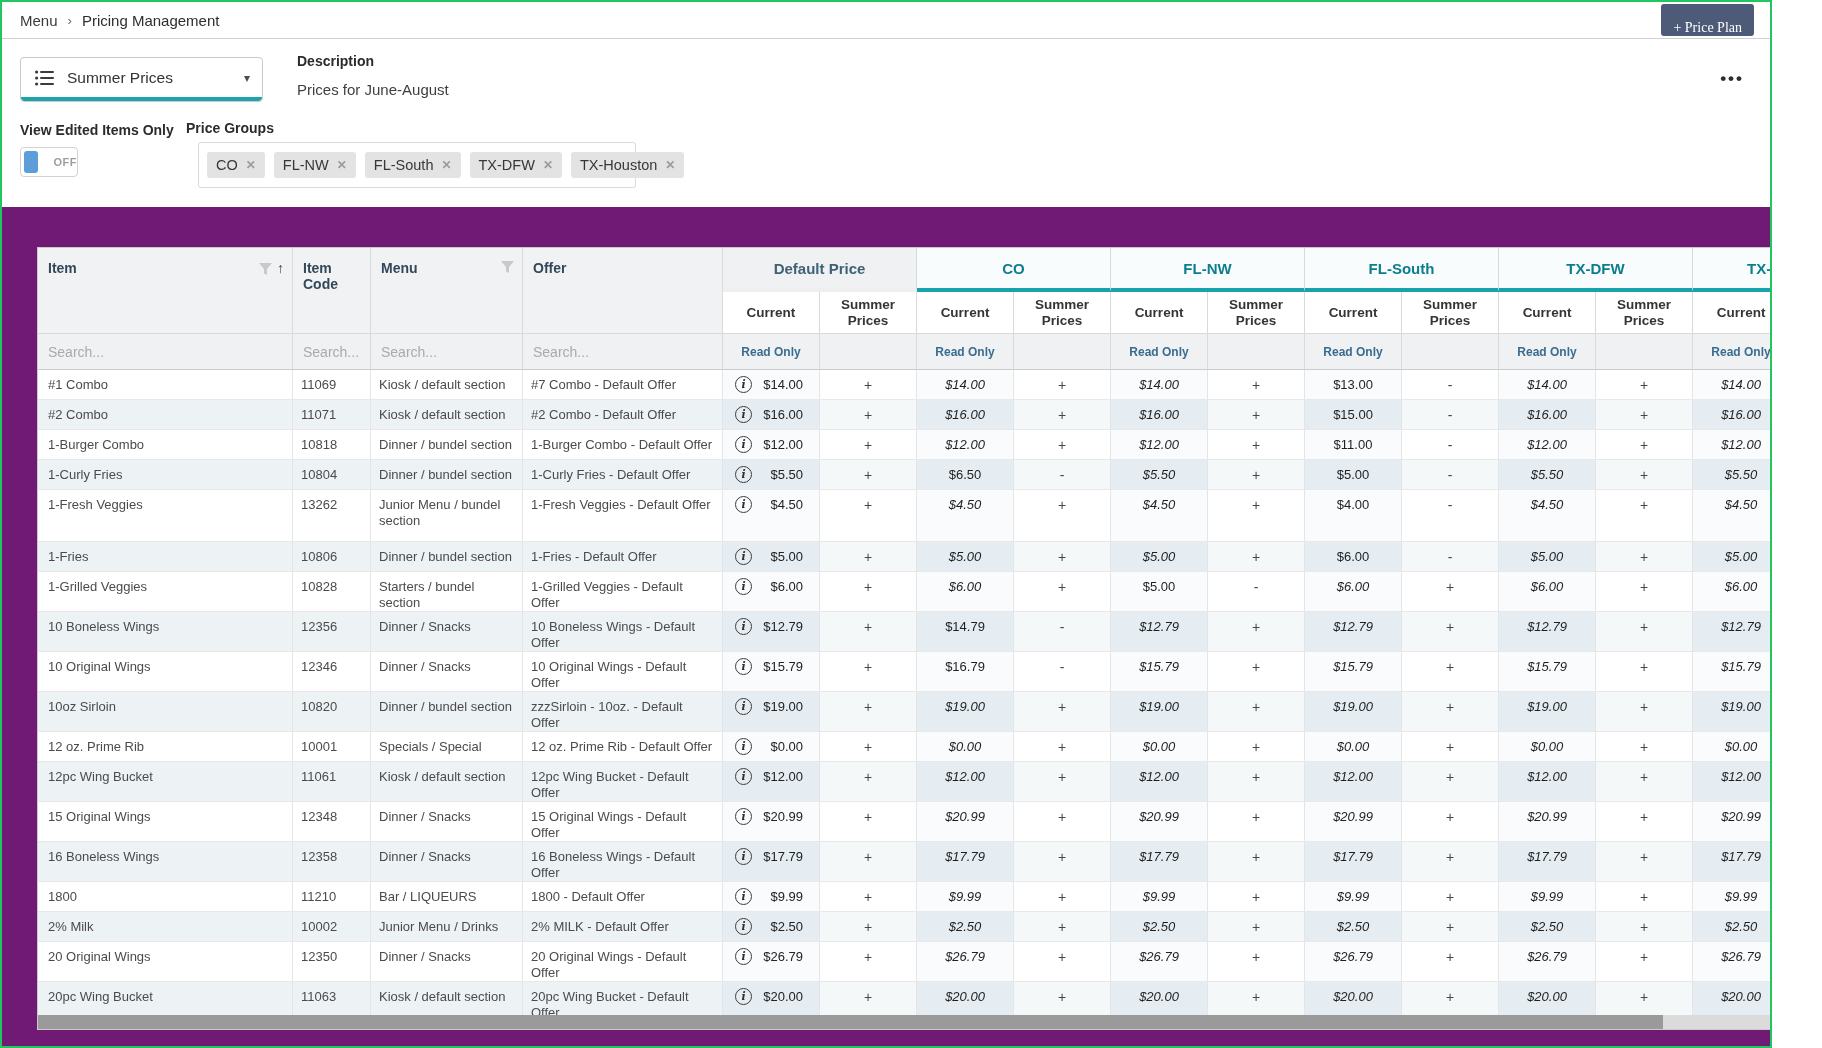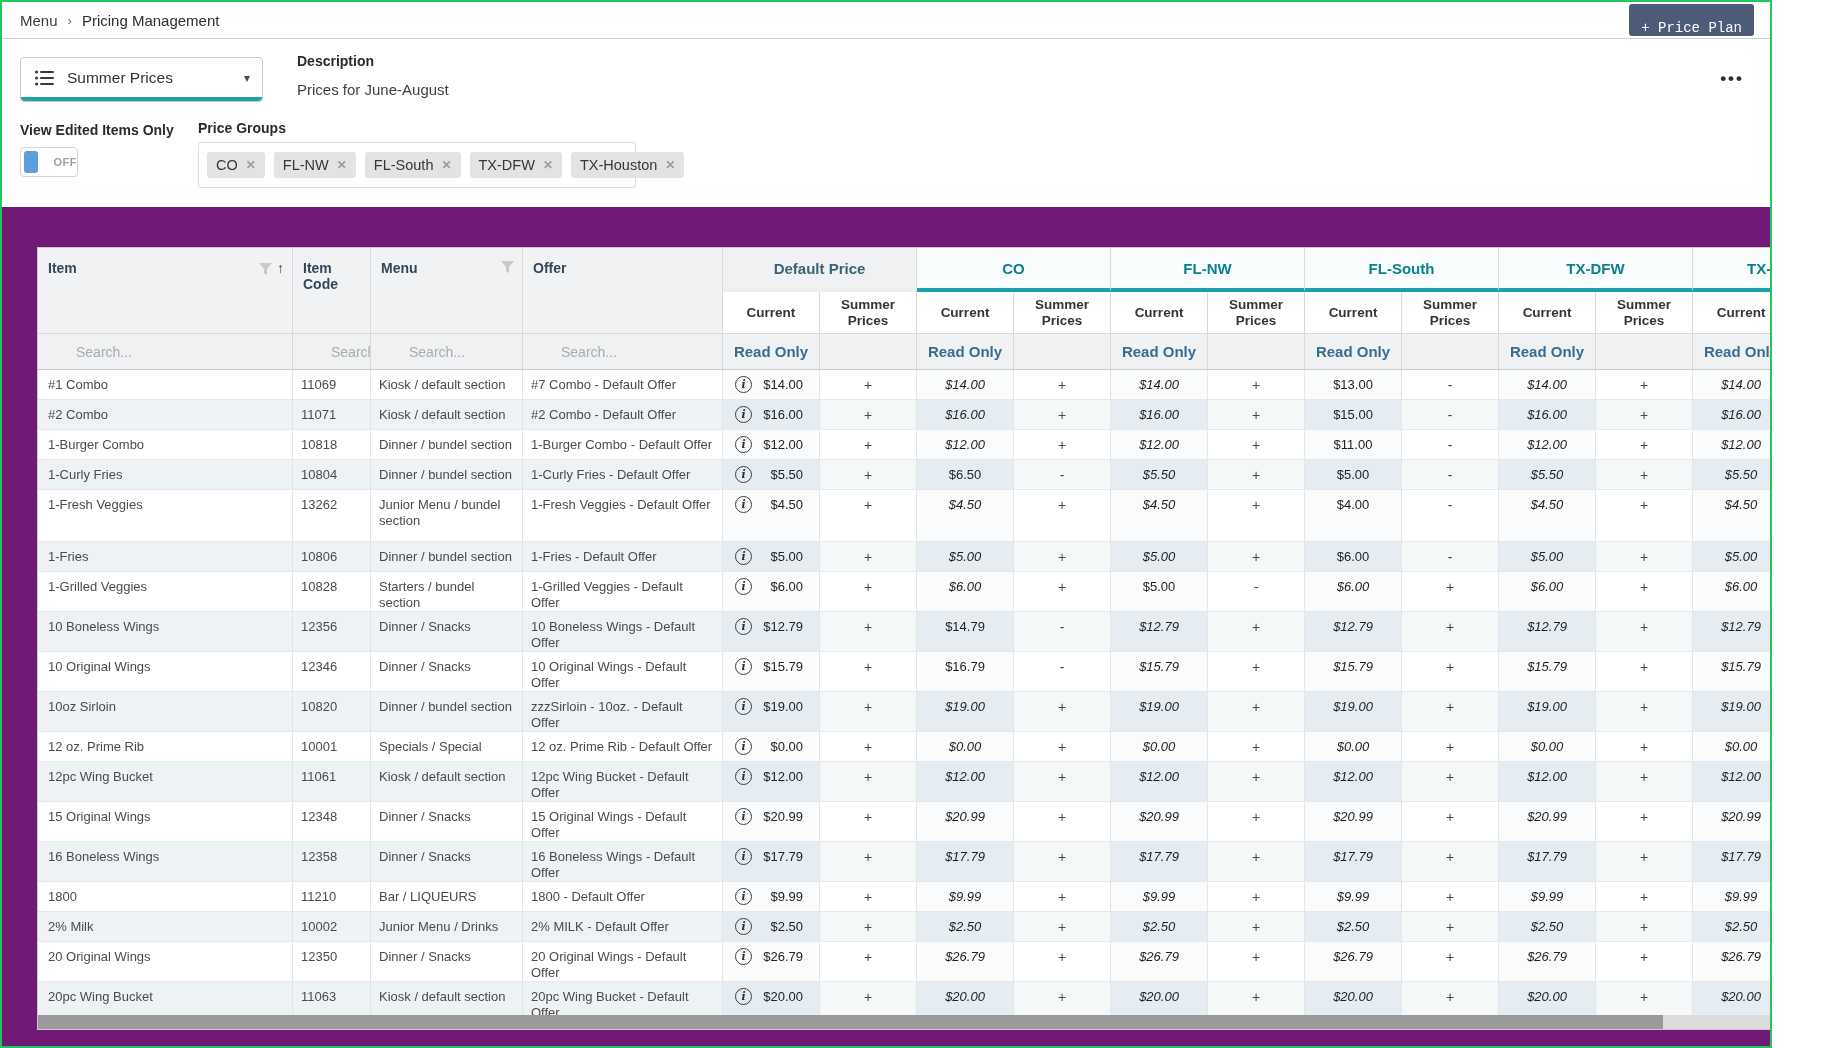--- a/index.html
+++ b/index.html
@@ -7,21 +7,21 @@
   .page { position:relative; width:1772px; height:1048px; border:2px solid #22c55e; background:#701a75; overflow:hidden; }
 
   
   .topbar { position:absolute; top:0; left:0; right:0; height:37px; background:#fff;
             border-bottom:1px solid #cfd2d4; display:flex; align-items:center; padding:0 16px 0 18px; }
   .crumbs { display:flex; align-items:center; gap:10px; font-size:15px; color:#3a3a3a; }
   .crumb-sep { color:#6d6d6d; font-size:13px; }
   .crumb-current { color:#2e2e2e; }
   .spacer { flex:1; }
   .btn-priceplan { background:#4d5a78; color:#fff; border:none; border-radius:3px; height:26px;
-                   padding:16px 12px; font-size:14px; font-family:Liberation Mono, monospace; cursor:pointer; }
+                   padding:16px 12px; font-size:14px; font-family:Liberation Serif, serif; cursor:pointer; }
 
   
   .toolbar { position:absolute; top:37px; left:0; right:0; height:168px; background:#fff; }
   .plan-select { position:absolute; left:18px; top:18px; width:243px; height:45px; background:#fff;
                  border:1px solid #c9c9c9; border-radius:4px; display:flex; align-items:center;
                  padding:0 12px 4px 14px; cursor:pointer; }
   .plan-select .teal-bar { position:absolute; left:0; right:0; bottom:0; height:4px; background:#1fa3ab;
                  border-radius:0 0 4px 4px; }
   .plan-label { font-size:15.5px; color:#333; margin-left:13px; }
   .caret { margin-left:auto; color:#4d4d4d; font-size:12px; }
@@ -29,21 +29,21 @@
   .desc-block { position:absolute; left:295px; top:14px; }
   .desc-label { font-size:14px; font-weight:700; color:#2b2b2b; }
   .desc-value { font-size:15px; color:#3f3f3f; margin-top:12px; }
   .more-btn { position:absolute; right:26px; top:30px; background:none; border:none; cursor:pointer;
               font-size:17px; letter-spacing:2px; color:#2e2e2e; font-weight:700; font-family:inherit; }
   .view-edited-label { position:absolute; left:18px; top:83px; font-size:14px; font-weight:700; color:#2b2b2b; }
   .toggle { position:absolute; left:18px; top:108px; width:58px; height:30px; border:1px solid #d2d2d2;
             border-radius:4px; background:#fff; display:flex; align-items:center; cursor:pointer; }
   .toggle-knob { width:20px; height:22px; background:#5c9ed9; border-radius:3px; margin-left:3px; }
   .toggle-text { font-size:11px; font-weight:700; color:#9e9e9e; margin-left:16px; letter-spacing:.5px; }
-  .pg-label { position:absolute; left:196px; top:81px; font-size:14px; font-weight:700; color:#2b2b2b; }
+  .pg-label { position:absolute; left:184px; top:81px; font-size:14px; font-weight:700; color:#2b2b2b; }
   .chipbox { position:absolute; left:196px; top:103px; width:438px; height:46px; border:1px solid #dadada;
              border-radius:3px; display:flex; align-items:center; padding:0 8px; gap:9px; }
   .chip { background:#e3e3e3; border-radius:3px; padding:5px 9px; font-size:14.5px; color:#373737;
           display:flex; align-items:center; gap:8px; white-space:nowrap; }
   .chip-x { color:#9b9b9b; font-size:12px; font-weight:700; cursor:pointer; }
 
   
   .tabs { position:absolute; top:205px; left:18px; right:18px; height:37px; background:#f3f4f4;
           border:1px solid #ddd; display:flex; align-items:stretch; }
   .tab { display:flex; align-items:center; padding:0 28px; font-size:14.5px; font-weight:700; color:#323232; cursor:pointer; }
@@ -69,23 +69,23 @@
   .sort-arrow { font-size:14px; color:#3f3f3f; font-weight:400; }
 
   
   th.sh { height:42px; background:#fff; font-size:13.5px; font-weight:700; color:#353535;
           text-align:center; vertical-align:middle; line-height:16px; padding:0 6px; }
 
   
   tr.filter th { height:36px; background:#eff1f2; border-bottom:1px solid #c9cccd; }
   th.search-cell { background:#fff; padding:0; }
   th.search-cell input { width:100%; height:100%; border:none; outline:none; padding:0 10px;
-          font-size:14px; font-family:inherit; color:#333; background:transparent; font-weight:400;margin-left:28px; }
+          font-size:14px; font-family:inherit; color:#333; background:transparent; font-weight:400; }
   th.search-cell input::placeholder { color:#a8abad; }
-  th.ro { font-size:15px; font-weight:700; color:#3a6c90; text-align:center; vertical-align:middle; }
+  th.ro { font-size:12px; font-weight:700; color:#3a6c90; text-align:center; vertical-align:middle; }
 
   
   .grid tbody tr { height:30px; }
   .grid tbody tr.tall { height:52px; }
   .grid td { font-size:13px; color:#4b4b4b; vertical-align:top; padding:7px 8px 0 8px; line-height:16px;
              background:#fff; }
   .grid td.item { padding-left:10px; }
   tr.even td { background:#edf2f5; }
   td.c-cur { text-align:center; background:#fafbfc; }
   tr.even td.c-cur { background:#e6edf2; }

